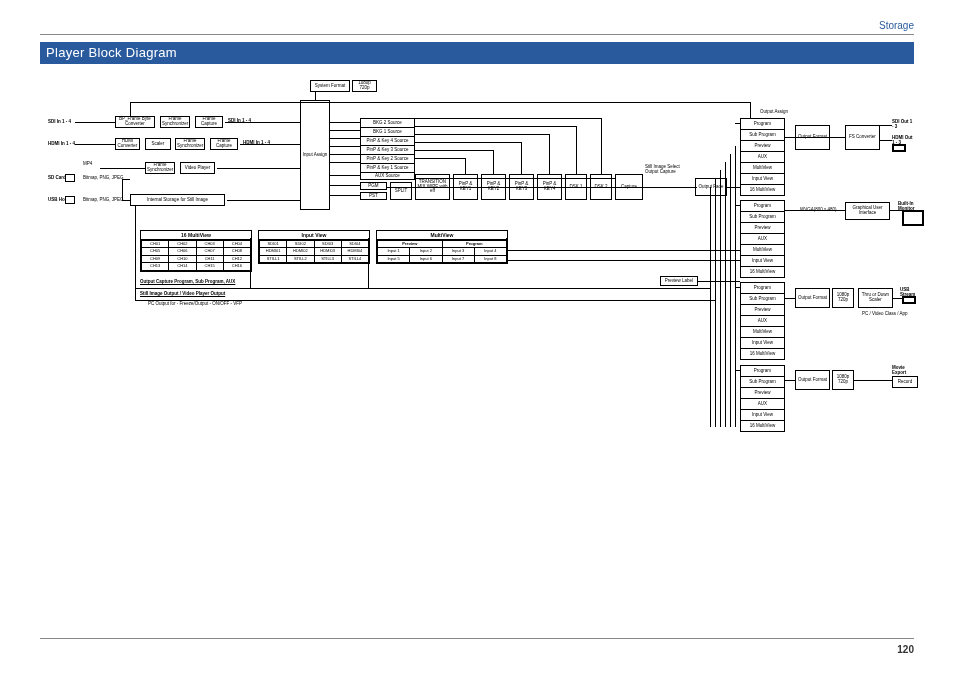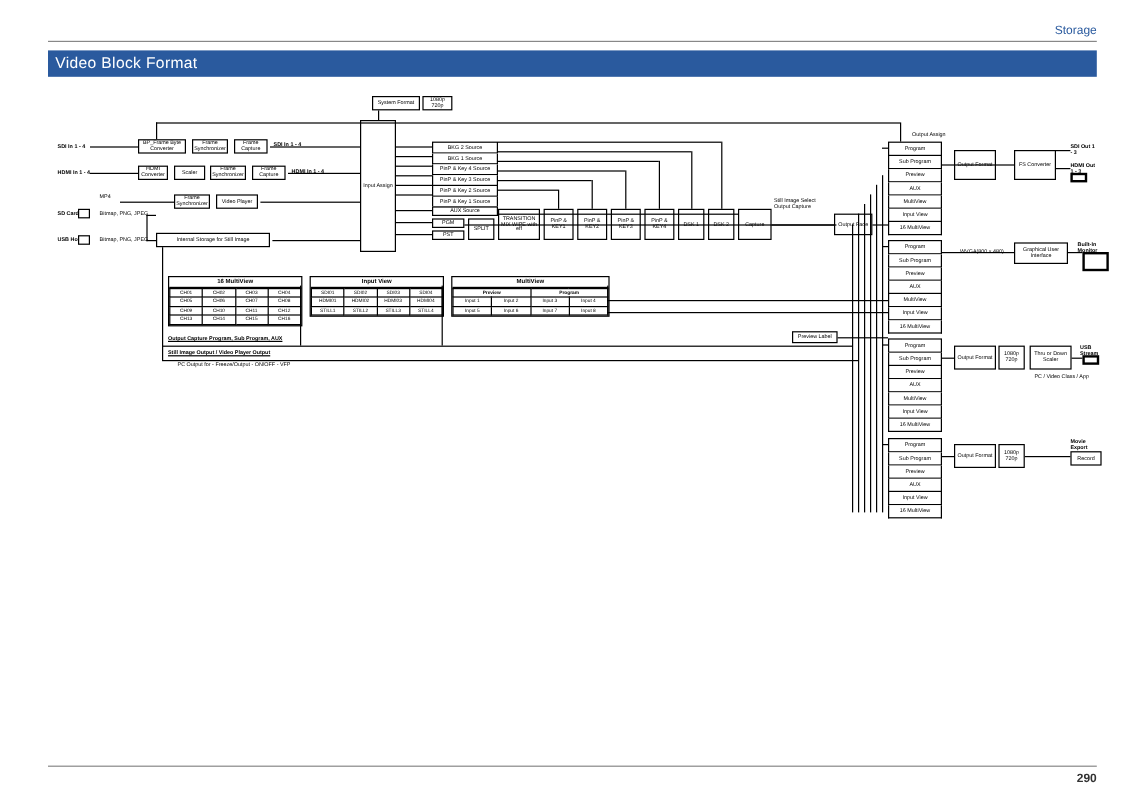--- a/index.html
+++ b/index.html
@@ -141,23 +141,23 @@
     width: 18px;
     height: 12px;
   }
 </style>
 </head>
 <body>
 
 <div class="page">
   <div class="appendix">Storage</div>
   <div class="top-rule"></div>
-  <div class="title-bar">Video Block Format</div>
+  <div class="title-bar">Player Block Diagram</div>
   <div class="bottom-rule"></div>
-  <div class="pagenum">290</div>
+  <div class="pagenum">120</div>
 
   <div class="canvas">
 
     <div class="label" style="left:8px; top:50px; font-weight:bold;">SDI In 1 - 4</div>
     <div class="label" style="left:8px; top:72px; font-weight:bold;">HDMI In 1 - 4</div>
     <div class="label" style="left:8px; top:106px; font-weight:bold;">SD Card</div>
     <div class="label" style="left:43px; top:106px;">Bitmap, PNG, JPEG</div>
     <div class="label" style="left:8px; top:128px; font-weight:bold;">USB Host</div>
     <div class="label" style="left:43px; top:128px;">Bitmap, PNG, JPEG</div>
     <div class="label" style="left:43px; top:92px;">MP4</div>

